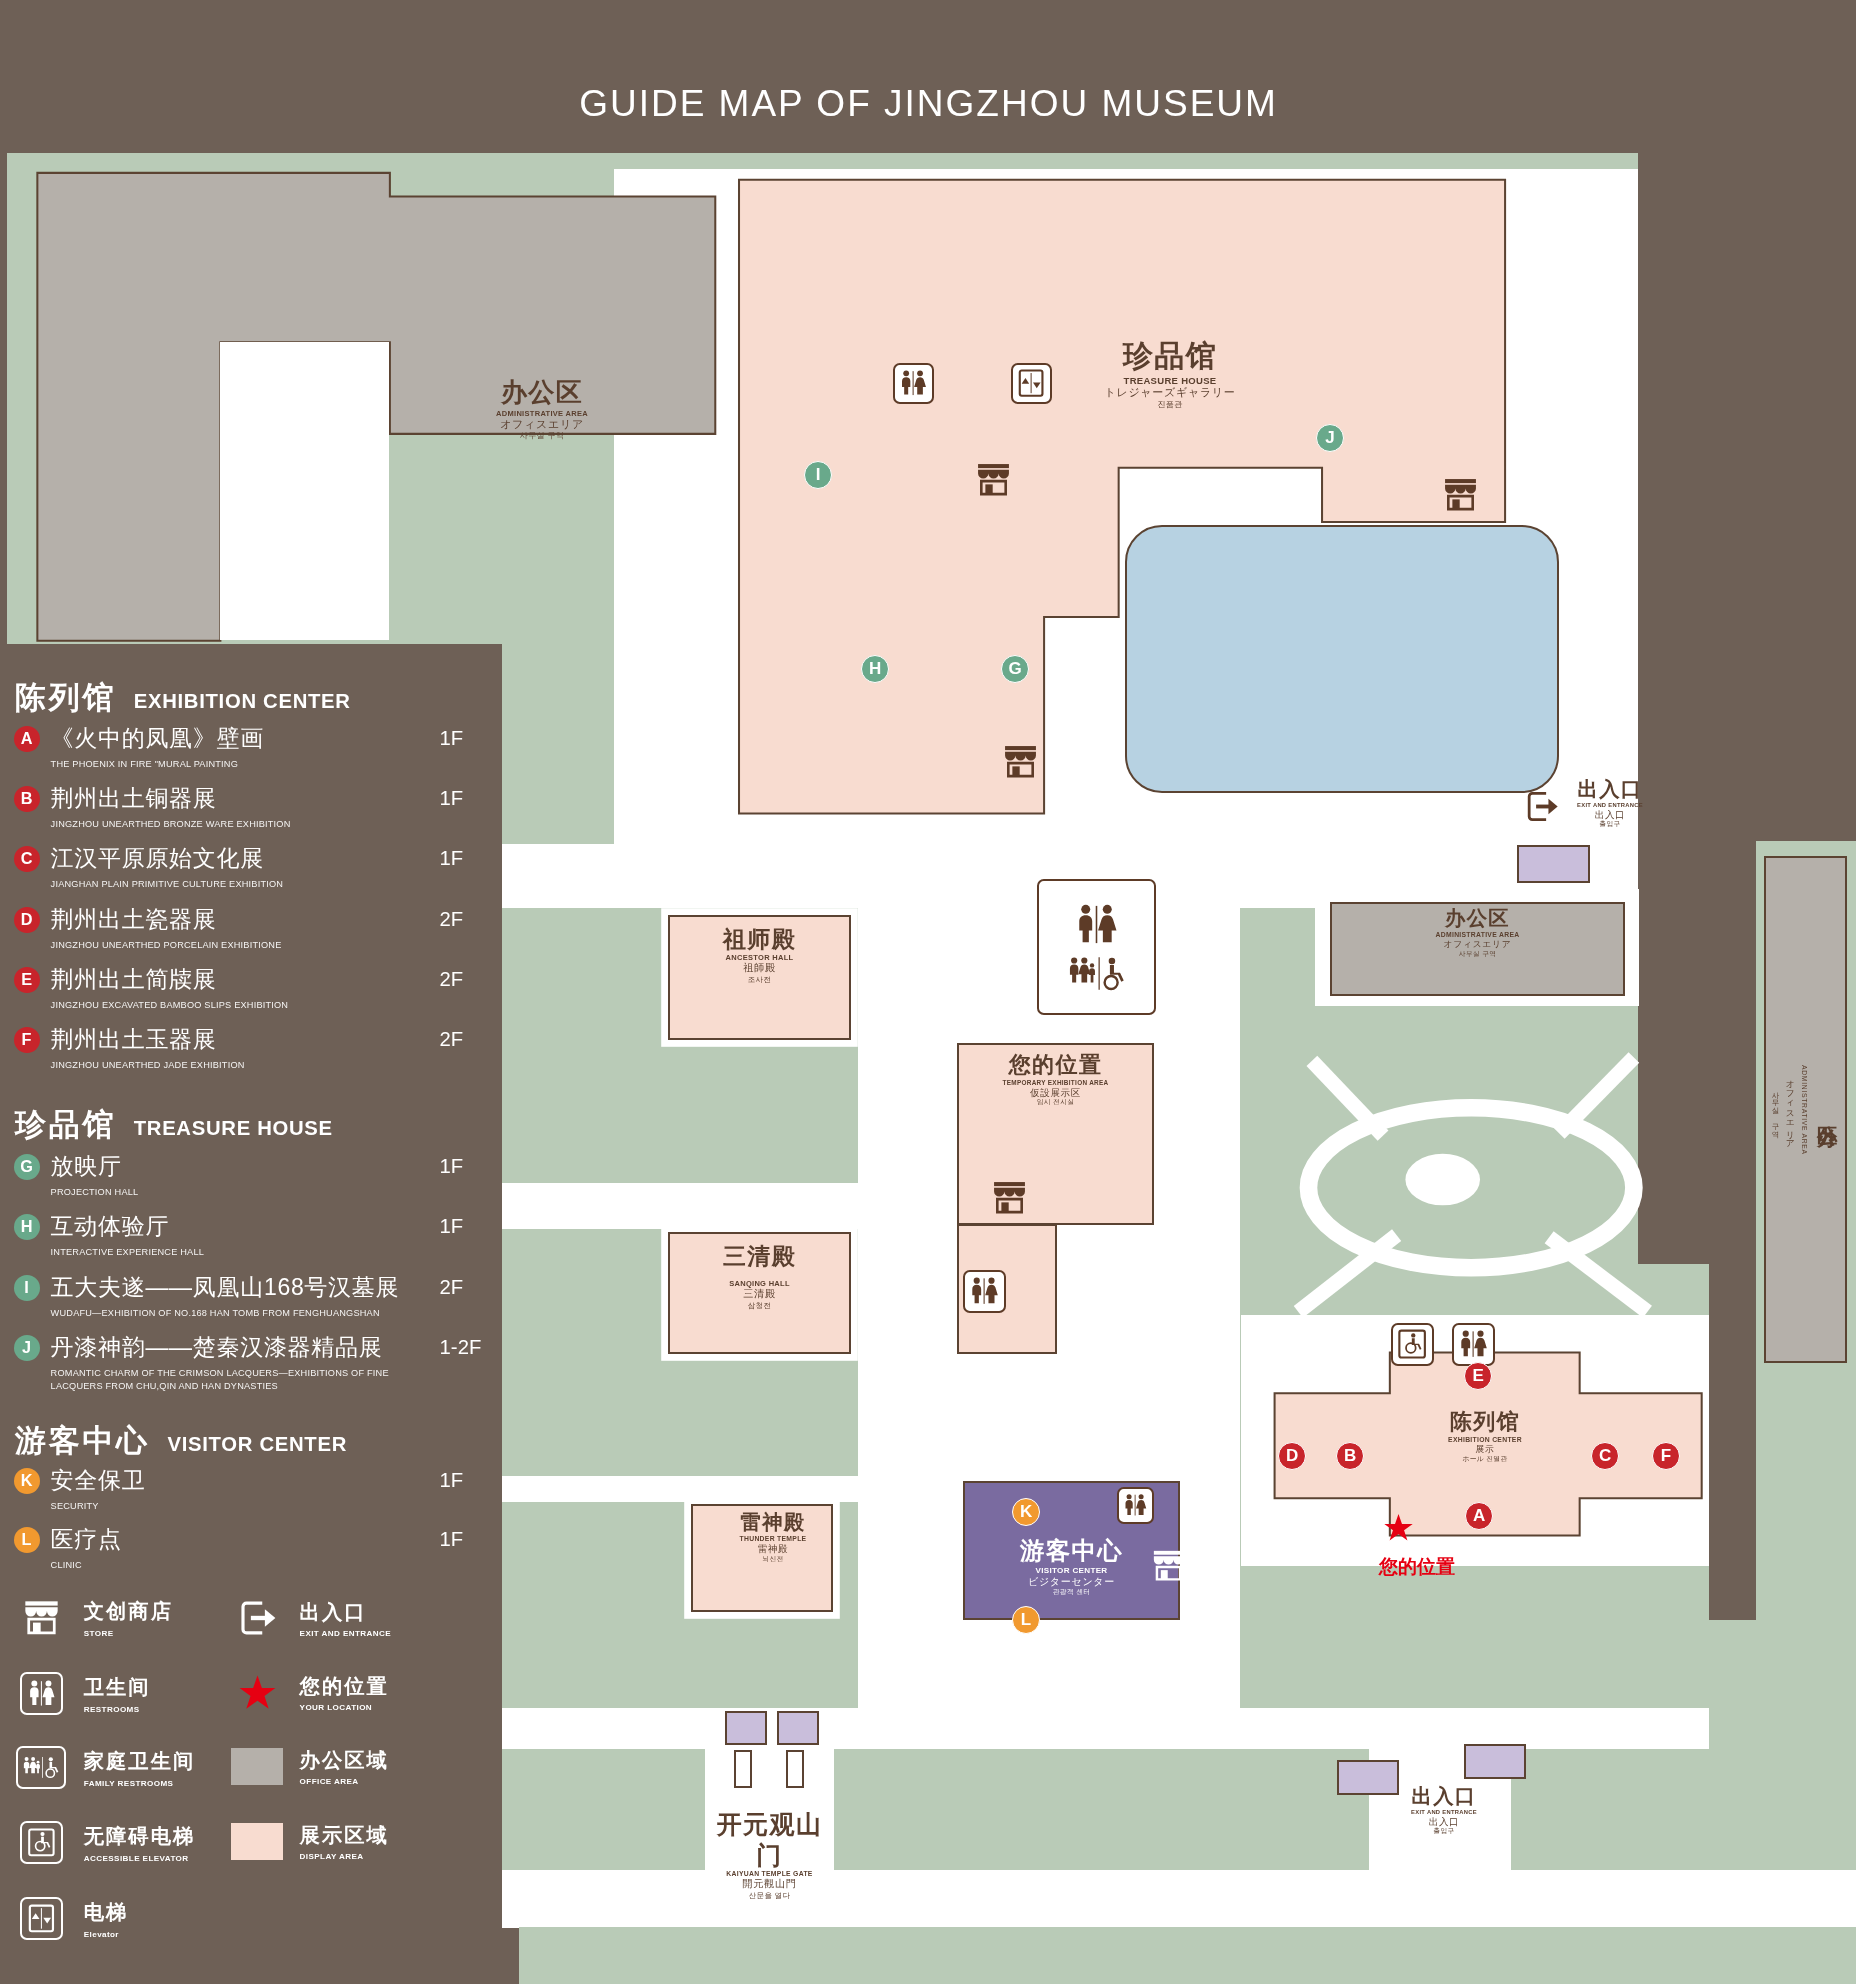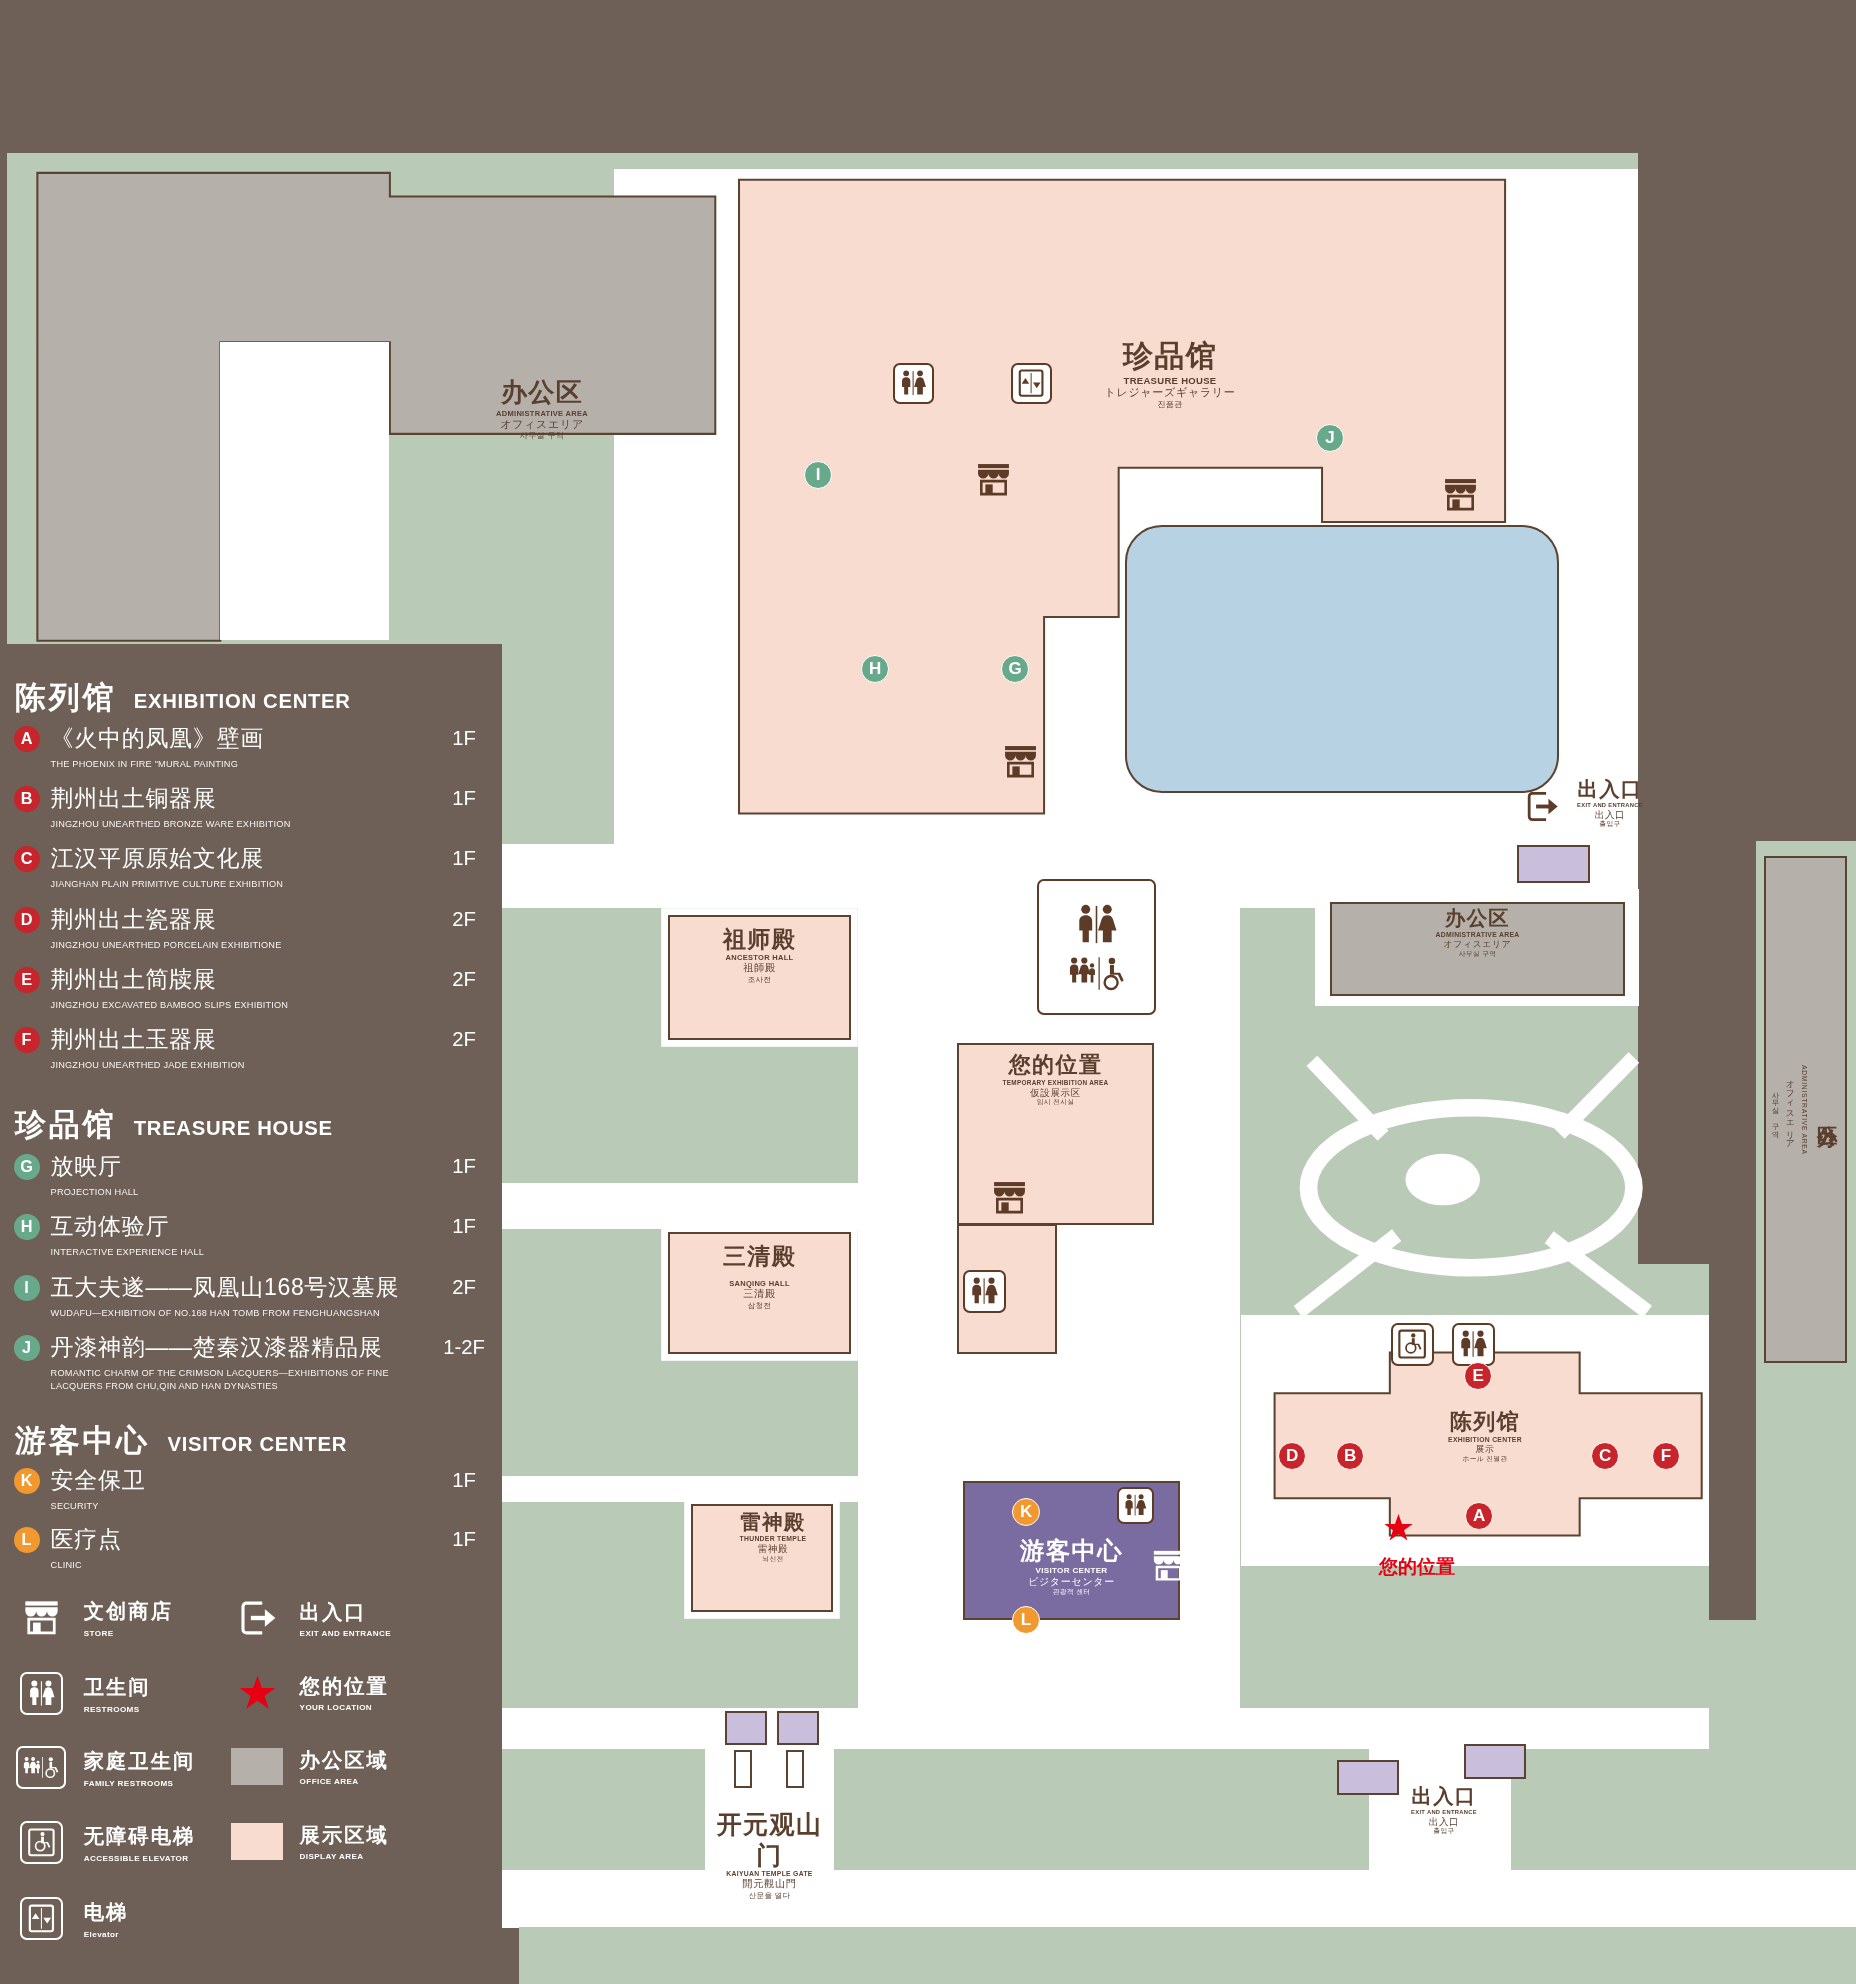--- a/index.html
+++ b/index.html
@@ -31,21 +31,21 @@
   .badge svg,.glyph svg{width:100%;height:100%;fill:currentColor;display:block;}
   .glyph{color:#5d3b27;} .glyph.white{color:#ffffff;}
   
   .sec-h{position:absolute;left:15px;display:flex;align-items:baseline;gap:17.6px;color:#fff;}
   .sec-h .zh{font-size:31px;font-weight:700;letter-spacing:2.7px;}
   .sec-h .en{font-size:20.3px;font-weight:700;letter-spacing:0.7px;}
   .itm{position:absolute;left:13.6px;width:475px;color:#fff;}
   .itm .row{display:flex;align-items:center;gap:11px;}
   .itm .lt{width:26px;height:26px;border-radius:50%;flex:0 0 auto;display:flex;align-items:center;justify-content:center;font-size:16.3px;font-weight:700;}
   .itm .zh{font-size:23px;letter-spacing:0.7px;flex:1;}
-  .itm .fl{font-size:20.3px;width:49px;text-align:center;}
+  .itm .fl{font-size:20.3px;width:49px;text-align:left;}
   .itm .en{margin:4.1px 0 0 37px;font-size:9.2px;letter-spacing:0.2px;opacity:.93;line-height:1.4;max-width:380px;}
   .sym-row{position:absolute;display:flex;align-items:center;gap:13.6px;color:#fff;}
   .sym-row .ic{width:58px;display:flex;justify-content:center;align-items:center;color:#fff;}
   .sym-row .zh{font-size:20.3px;font-weight:700;letter-spacing:2px;}
   .sym-row .en{font-size:8.1px;font-weight:700;letter-spacing:0.4px;margin-top:3.4px;}
   .lg-box{width:43px;height:43px;border:2.4px solid #fff;border-radius:6.8px;display:flex;align-items:center;justify-content:center;color:#fff;padding:4.1px;box-sizing:border-box;}
   .lg-box svg{width:100%;height:100%;fill:currentColor;display:block;}
   .swatch{width:52px;height:37px;}
 </style>
 </head>
@@ -103,20 +103,21 @@
         <path d="M30 7H12a4 4 0 0 0-4 4v26a4 4 0 0 0 4 4h18" fill="none" stroke="currentColor" stroke-width="3.6"></path>
         <rect x="17" y="21.5" width="17" height="5"></rect>
         <path d="M33 14l12 10-12 10z"></path>
       </symbol>
       <symbol id="sym-star" viewBox="0 0 48 48">
         <polygon points="24,3 29.4,18.6 46,18.6 32.6,28.2 37.8,44 24,34.2 10.2,44 15.4,28.2 2,18.6 18.6,18.6"></polygon>
       </symbol>
     </defs>
   </svg>
 
+  <div class="abs" style="left:0;top:83px;width:1857px;text-align:center;color:#fff;font-size:37px;font-weight:500;letter-spacing:2px;">GUIDE MAP OF JINGZHOU MUSEUM</div>
 
   <div class="abs lawn" style="left:6.8px;top:153px;width:607px;height:491px;"></div>
   <div class="abs lawn" style="left:502px;top:153px;width:1136px;height:1112px;"></div>
   <div class="abs lawn" style="left:502px;top:1264px;width:1207px;height:607px;"></div>
   <div class="abs lawn" style="left:1756px;top:841px;width:100px;height:912px;"></div>
   <div class="abs lawn" style="left:1708px;top:1620px;width:148px;height:251px;"></div>
   <div class="abs path" style="left:502px;top:1870px;width:1355px;height:58px;"></div>
   <div class="abs lawn" style="left:519px;top:1927px;width:1338px;height:58px;"></div>
 
   <div class="abs path" style="left:614px;top:169px;width:1024px;height:675px;"></div>

